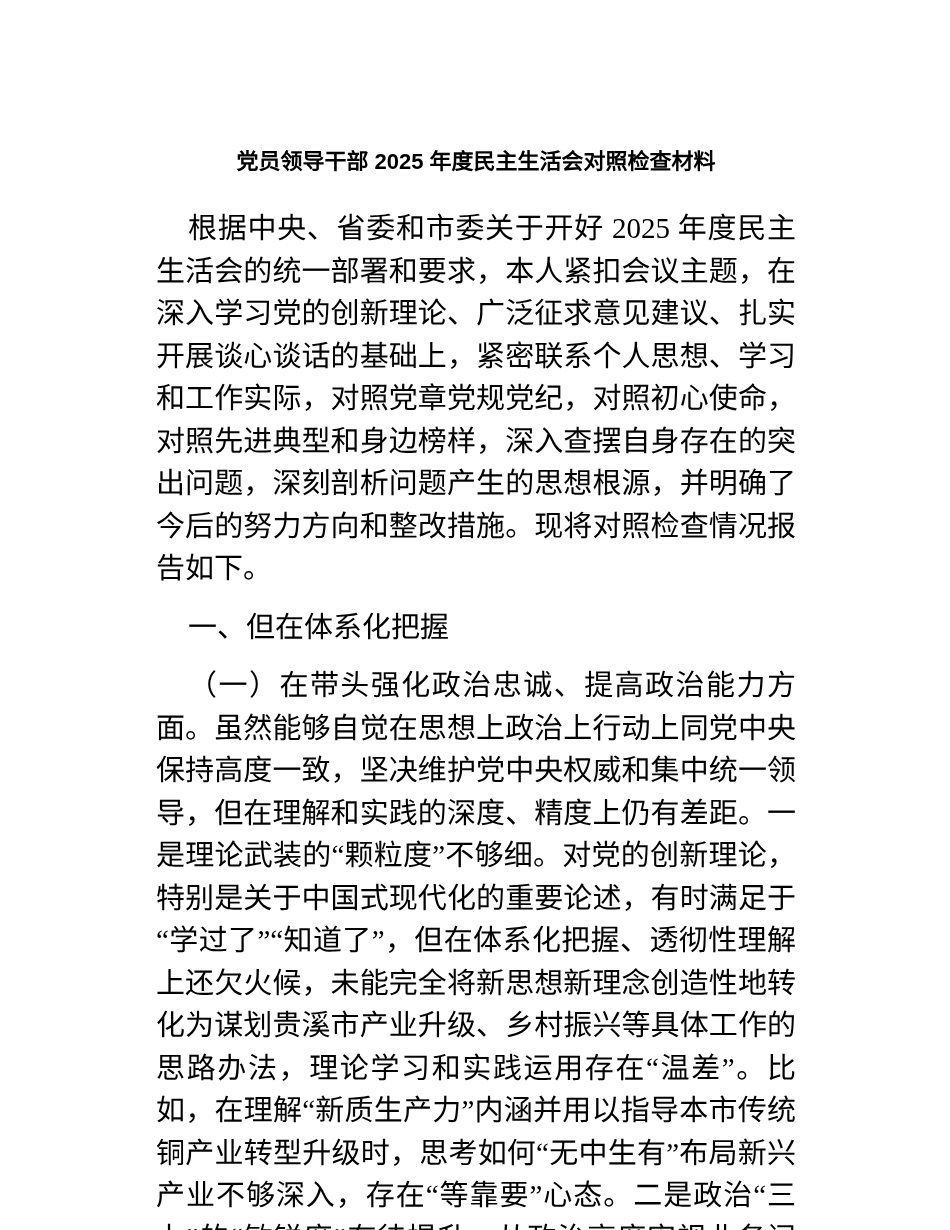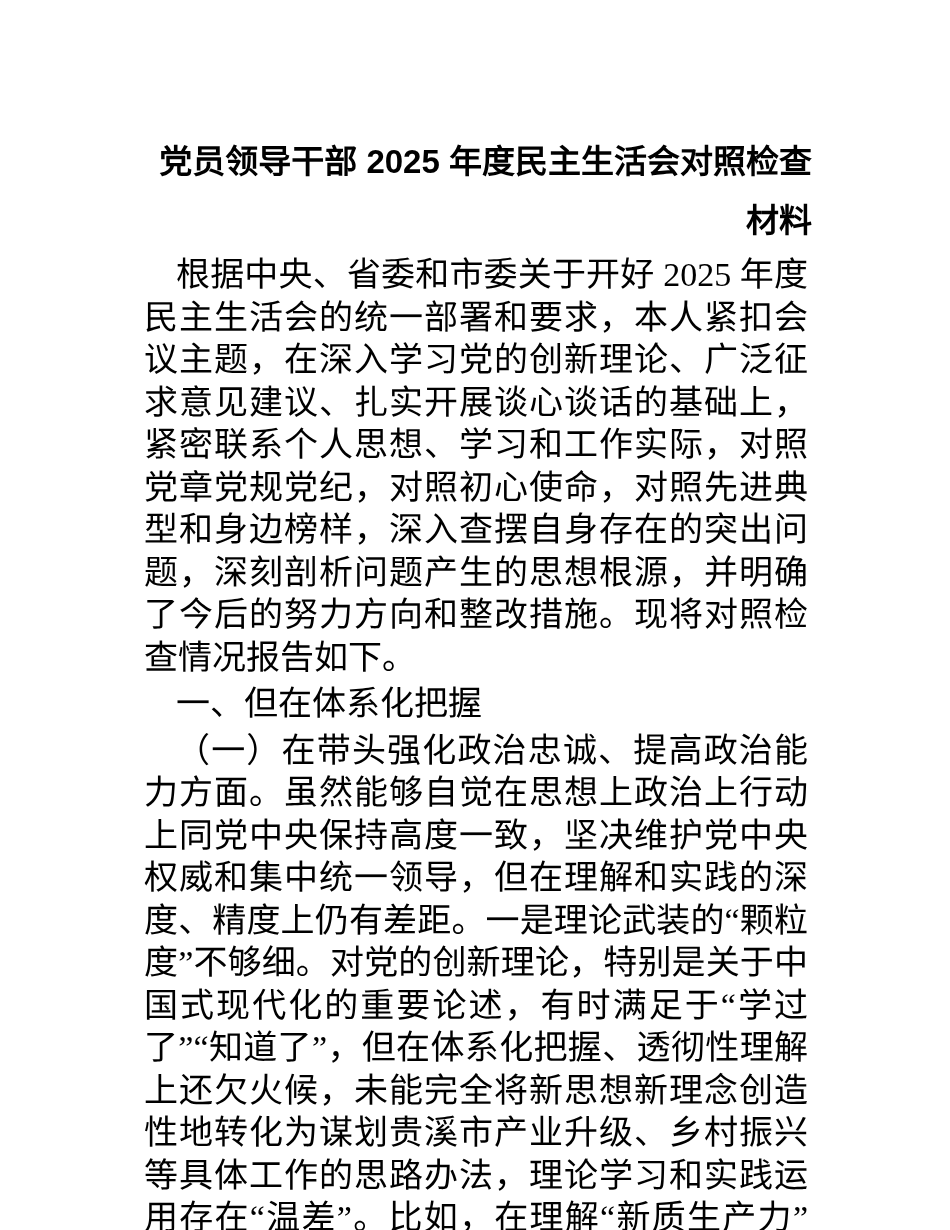--- a/index.html
+++ b/index.html
@@ -16,35 +16,35 @@
   }
   .content {
     position: absolute;
     left: 140px;
     top: 132px;
     width: 672px;
   }
   .doc-title {
     font-family: "Liberation Sans", sans-serif;
     font-weight: 700;
-    font-size: 33px;
+    font-size: 22px;
     line-height: 59px;
-    text-align: right;
+    text-align: center;
     color: #000000;
     margin: 0 0 3px 0;
   }
   .para {
     font-family: "Liberation Serif", serif;
-    font-size: 34px;
+    font-size: 29px;
     line-height: 42.5px;
     color: #000000;
     text-align: justify;
     text-justify: inter-ideograph;
     text-indent: 32px;
-    margin: 4px;
+    margin: 16px;
     word-break: break-all;
   }
   .section-heading {
     
   }
 </style>
 </head>
 <body>
 
 <div class="page">

